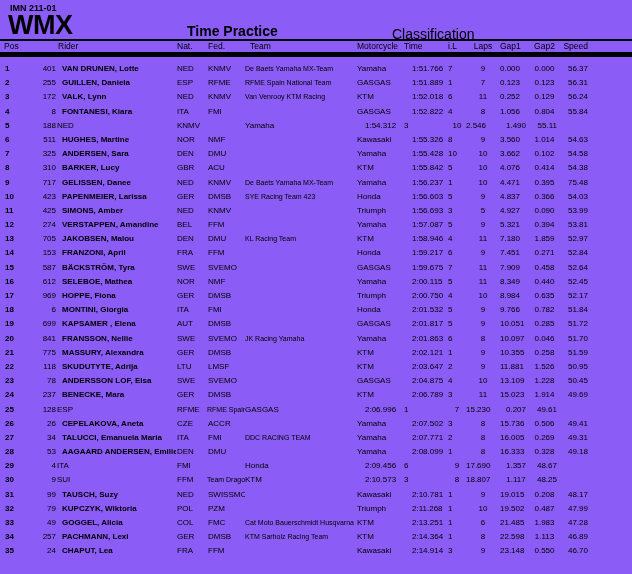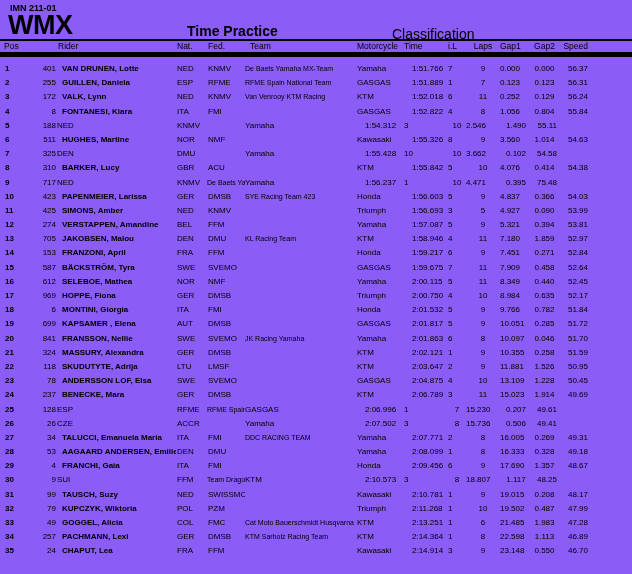--- a/index.html
+++ b/index.html
@@ -165,20 +165,21 @@
       <div class="c-il">8</div>
       <div class="c-laps">9</div>
       <div class="c-gap1">3.560</div>
       <div class="c-gap2">1.014</div>
       <div class="c-speed">54.63</div>
     </div>
 
     <div class="row grid">
       <div class="c-pos">7</div>
       <div class="c-num">325</div>
+      <div class="c-rider">ANDERSEN, Sara</div>
       <div class="c-nat">DEN</div>
       <div class="c-fed">DMU</div>
       <div class="c-team"></div>
       <div class="c-moto">Yamaha</div>
       <div class="c-time">1:55.428</div>
       <div class="c-il">10</div>
       <div class="c-laps">10</div>
       <div class="c-gap1">3.662</div>
       <div class="c-gap2">0.102</div>
       <div class="c-speed">54.58</div>
@@ -196,20 +197,21 @@
       <div class="c-il">5</div>
       <div class="c-laps">10</div>
       <div class="c-gap1">4.076</div>
       <div class="c-gap2">0.414</div>
       <div class="c-speed">54.38</div>
     </div>
 
     <div class="row grid">
       <div class="c-pos">9</div>
       <div class="c-num">717</div>
+      <div class="c-rider">GELISSEN, Danee</div>
       <div class="c-nat">NED</div>
       <div class="c-fed">KNMV</div>
       <div class="c-team">De Baets Yamaha MX-Team</div>
       <div class="c-moto">Yamaha</div>
       <div class="c-time">1:56.237</div>
       <div class="c-il">1</div>
       <div class="c-laps">10</div>
       <div class="c-gap1">4.471</div>
       <div class="c-gap2">0.395</div>
       <div class="c-speed">75.48</div>
@@ -386,21 +388,21 @@
       <div class="c-time">2:01.863</div>
       <div class="c-il">6</div>
       <div class="c-laps">8</div>
       <div class="c-gap1">10.097</div>
       <div class="c-gap2">0.046</div>
       <div class="c-speed">51.70</div>
     </div>
 
     <div class="row grid">
       <div class="c-pos">21</div>
-      <div class="c-num">324</div>
+      <div class="c-num">775</div>
       <div class="c-rider">MASSURY, Alexandra</div>
       <div class="c-nat">GER</div>
       <div class="c-fed">DMSB</div>
       <div class="c-team"></div>
       <div class="c-moto">KTM</div>
       <div class="c-time">2:02.121</div>
       <div class="c-il">1</div>
       <div class="c-laps">9</div>
       <div class="c-gap1">10.355</div>
       <div class="c-gap2">0.258</div>
@@ -466,20 +468,21 @@
       <div class="c-il">1</div>
       <div class="c-laps">7</div>
       <div class="c-gap1">15.230</div>
       <div class="c-gap2">0.207</div>
       <div class="c-speed">49.61</div>
     </div>
 
     <div class="row grid">
       <div class="c-pos">26</div>
       <div class="c-num">26</div>
+      <div class="c-rider">CEPELAKOVA, Aneta</div>
       <div class="c-nat">CZE</div>
       <div class="c-fed">ACCR</div>
       <div class="c-team"></div>
       <div class="c-moto">Yamaha</div>
       <div class="c-time">2:07.502</div>
       <div class="c-il">3</div>
       <div class="c-laps">8</div>
       <div class="c-gap1">15.736</div>
       <div class="c-gap2">0.506</div>
       <div class="c-speed">49.41</div>
@@ -513,21 +516,20 @@
       <div class="c-il">1</div>
       <div class="c-laps">8</div>
       <div class="c-gap1">16.333</div>
       <div class="c-gap2">0.328</div>
       <div class="c-speed">49.18</div>
     </div>
 
     <div class="row grid">
       <div class="c-pos">29</div>
       <div class="c-num">4</div>
-      <div class="c-rider">FRANCHI, Gaia</div>
       <div class="c-nat">ITA</div>
       <div class="c-fed">FMI</div>
       <div class="c-team"></div>
       <div class="c-moto">Honda</div>
       <div class="c-time">2:09.456</div>
       <div class="c-il">6</div>
       <div class="c-laps">9</div>
       <div class="c-gap1">17.690</div>
       <div class="c-gap2">1.357</div>
       <div class="c-speed">48.67</div>

